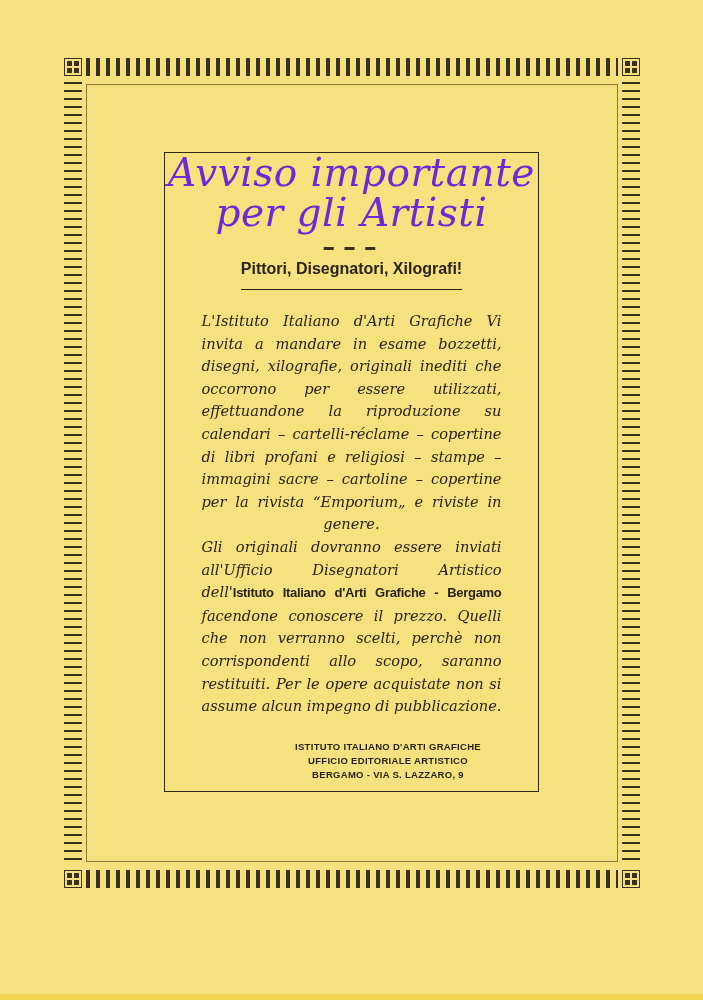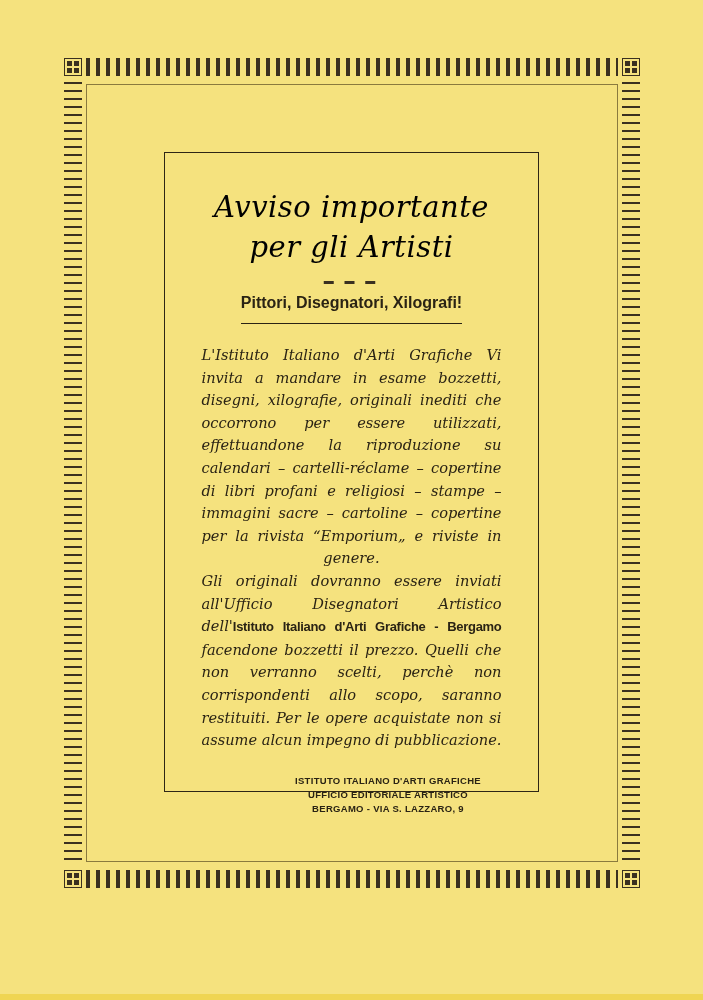--- a/index.html
+++ b/index.html
@@ -44,22 +44,22 @@
     border: 1px solid #8a7a3e;
   }
   
   .notice {
     position: absolute; left: 164px; top: 152px; width: 375px; height: 640px;
     border: 1.5px solid #2e2616; box-sizing: border-box;
     text-align: center;
   }
   .title {
     font-family: "DejaVu Serif", serif; font-style: italic;
-    font-size: 29px; line-height: 40px; margin-top: 34px; letter-spacing: 0.5px;
-    color: #000000;
+    font-size: 39px; line-height: 40px; letter-spacing: 0.5px;
+    color: #6d28d9;
   }
   .dashes { margin-top: 8px; font-size: 10px; letter-spacing: 4px; color: #3a3020; font-family: "Liberation Sans", sans-serif; font-weight: bold; }
   .subtitle {
     display: inline-block; margin-top: 8px;
     font-family: "Liberation Sans", sans-serif; font-weight: bold; font-size: 16px;
     border-bottom: 1.5px solid #2a2314; padding-bottom: 11px;
   }
   .body-text {
     margin: 20px auto 7px; width: 300px;
     font-family: "DejaVu Serif", serif; font-style: italic;
@@ -114,21 +114,21 @@
 
 <div class="notice">
   <div class="title">
     <div>Avviso importante</div>
     <div>per gli Artisti</div>
   </div>
   <div class="dashes">▬ ▬ ▬</div>
   <div class="subtitle">Pittori, Disegnatori, Xilografi!</div>
   <div class="body-text">
     <p>L'Istituto Italiano d'Arti Grafiche Vi invita a mandare in esame bozzetti, disegni, xilografie, originali inediti che occorrono per essere utilizzati, effettuandone la riproduzione su calendari – cartelli-réclame – copertine di libri profani e religiosi – stampe – immagini sacre – cartoline – copertine per la rivista “Emporium„ e riviste in genere.</p>
-    <p><span>Gli originali dovranno essere inviati all'Ufficio Disegnatori Artistico dell'</span><span class="strong-inline">Istituto Italiano d'Arti Grafiche - Bergamo</span><span> facendone bozzetti il prezzo. Quelli che non verranno scelti, perchè non corrispondenti allo scopo, saranno restituiti. Per le opere acquistate non si assume alcun impegno di pubblicazione.</span></p>
+    <p><span>Gli originali dovranno essere inviati all'Ufficio Disegnatori Artistico dell'</span><span class="strong-inline">Istituto Italiano d'Arti Grafiche - Bergamo</span><span> facendone conoscere il prezzo. Quelli che non verranno scelti, perchè non corrispondenti allo scopo, saranno restituiti. Per le opere acquistate non si assume alcun impegno di pubblicazione.</span></p>
   </div>
   <div class="signature">
     <div>ISTITUTO ITALIANO D'ARTI GRAFICHE</div>
     <div>UFFICIO EDITORIALE ARTISTICO</div>
     <div>BERGAMO - VIA S. LAZZARO, 9</div>
   </div>
 </div>
 
 <div class="page-edge"></div>
 

